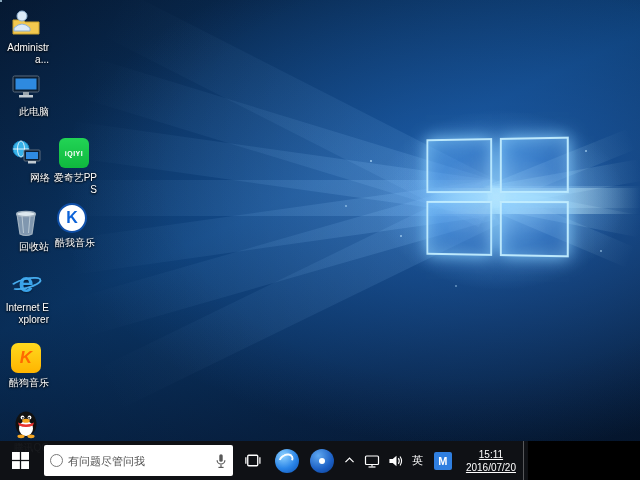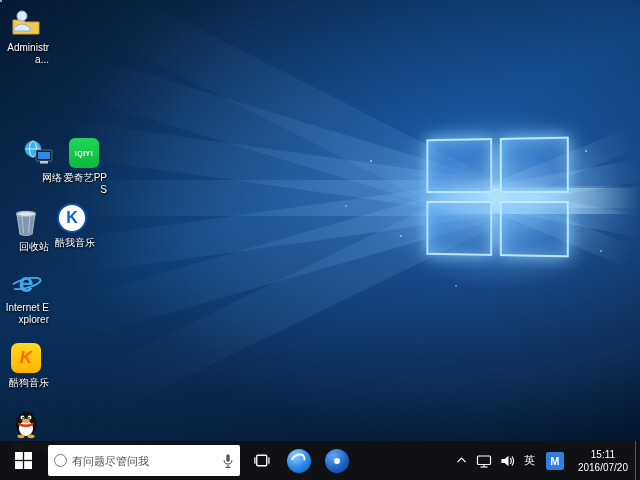--- a/index.html
+++ b/index.html
@@ -55,21 +55,21 @@
   .kuwo { width:30px; height:30px; border-radius:7px; background:linear-gradient(180deg,#ffd91e,#ffb400);
     display:flex; align-items:center; justify-content:center; }
   .kuwo span { color:#ff6a00; font-weight:bold; font-size:17px; font-style:italic; }
   .iewrap { position:relative; width:34px; height:34px; display:flex; align-items:center; justify-content:center; }
   .iewrap .e { color:#3aa3ea; font-size:27px; font-weight:bold; line-height:1;
     text-shadow:0 1px 2px rgba(0,0,0,.4); }
   .iering { position:absolute; left:1px; top:12px; width:32px; height:11px; border:2px solid #45aaec;
     border-radius:50%; transform:rotate(-14deg); border-left-color:transparent; }
 
   
-  .taskbar { position:absolute; left:0; bottom:0; width:640px; height:39px;
+  .taskbar { position:absolute; left:0; bottom:0; width:528px; height:39px;
     background:rgba(16,18,22,.97); display:flex; align-items:stretch; z-index:5; }
   .taskbar button { background:transparent; border:none; color:#fff; cursor:pointer; }
   .start { width:46px; display:flex; align-items:center; justify-content:center; }
   .searchbox { width:192px; margin:4px 2px; background:#fff; border-radius:2px;
     display:flex; align-items:center; padding:0 6px; gap:5px; }
   .cortana-ring { width:13px; height:13px; border:1.5px solid #7a7a7a; border-radius:50%; flex:none; }
   .searchbox input { flex:1; min-width:0; border:none; outline:none; font-size:11px; color:#333;
     font-family:inherit; background:transparent; }
   .searchbox input::placeholder { color:#4d4d4d; opacity:1; }
   .tbtn { width:38px; display:flex; align-items:center; justify-content:center; }
@@ -78,21 +78,21 @@
   .task-circle .swirl { left:3px; top:5px; width:16px; height:12px; border-width:2.5px; }
   .task-circle.dark { background:radial-gradient(circle at 35% 28%, #5fa8f0, #1b5fc4 60%, #0a3c8c); }
   .dot { position:absolute; left:9px; top:9px; width:6px; height:6px; border-radius:50%; background:#fff; }
   .spacer { flex:1; }
   .tray { display:flex; align-items:stretch; }
   .tray button { display:flex; align-items:center; justify-content:center; padding:0 4px; }
   .lang { font-size:11px; }
   .ime { margin:10px 3px; }
   .ime span { display:flex; align-items:center; justify-content:center; width:18px; height:18px;
     background:#2f7fe0; color:#fff; font-size:11px; font-weight:bold; border-radius:2px; }
-  .clock { flex-direction:column; line-height:13px; font-size:10px; padding:0 7px !important; }
+  .clock { flex-direction:column; line-height:13px; font-size:10px; padding:0 7px !important;text-decoration:underline; }
   .showdesk { width:5px; border-left:1px solid rgba(255,255,255,.3) !important; padding:0 !important; }
 </style>
 </head>
 <body>
 
 <div class="screen">
 
   <div class="wallpaper">
     <div class="beam beamL" style="transform:rotate(-26deg);height:46px;opacity:.55"></div>
     <div class="beam beamL" style="transform:rotate(-16deg);height:40px;opacity:.7"></div>
@@ -122,22 +122,33 @@
     <div class="art">
       <svg width="32" height="32" viewBox="0 0 32 32">
         <path d="M3,13 h10 l2,2 h14 v12 h-26 z" fill="#f3c94f" stroke="#caa22e" stroke-width="1"></path>
         <circle cx="12" cy="9" r="5" fill="#dcebf8" stroke="#8fb0cf" stroke-width="1"></circle>
         <path d="M4,21 q8,-8 16,0 l0,3 h-16 z" fill="#dcebf8" stroke="#8fb0cf" stroke-width="1"></path>
       </svg>
     </div>
     <div class="dlabel">Administra...</div>
   </div>
 
-
-  <div class="dicon" style="left:16px;top:136px">
+  <div class="dicon" style="left:3px;top:70px">
+    <div class="art">
+      <svg width="32" height="32" viewBox="0 0 32 32">
+        <rect x="3" y="5" width="26" height="16" rx="1.5" fill="#0c1f33" stroke="#5a6b7c" stroke-width="1"></rect>
+        <rect x="5.5" y="7.5" width="21" height="11" fill="#2e8ae0"></rect>
+        <rect x="13" y="21" width="6" height="3" fill="#9aa5ad"></rect>
+        <rect x="9" y="24" width="14" height="2.5" fill="#c3ccd2"></rect>
+      </svg>
+    </div>
+    <div class="dlabel">此电脑</div>
+  </div>
+
+  <div class="dicon" style="left:4px;top:136px">
     <div class="art">
       <svg width="32" height="32" viewBox="0 0 32 32">
         <circle cx="10" cy="12" r="8" fill="#38b2e8" stroke="#1a84bd" stroke-width="1"></circle>
         <ellipse cx="10" cy="12" rx="3.5" ry="8" fill="none" stroke="rgba(255,255,255,.8)" stroke-width="1"></ellipse>
         <line x1="2" y1="12" x2="18" y2="12" stroke="rgba(255,255,255,.8)" stroke-width="1"></line>
         <rect x="13" y="13" width="16" height="11" rx="1" fill="#0c1f33" stroke="#5a6b7c" stroke-width="1"></rect>
         <rect x="15" y="15" width="12" height="7" fill="#2e8ae0"></rect>
         <rect x="17" y="24" width="8" height="2.5" fill="#c3ccd2"></rect>
       </svg>
     </div>
@@ -188,21 +199,21 @@
         <path d="M8,15.5 Q16,19.5 24,15.5 L23,18.5 Q16,21.5 9,18.5 Z" fill="#e8322e"></path>
         <ellipse cx="11" cy="29.3" rx="3.6" ry="1.9" fill="#f5a623"></ellipse>
         <ellipse cx="21" cy="29.3" rx="3.6" ry="1.9" fill="#f5a623"></ellipse>
       </svg>
     </div>
     <div class="dlabel">腾讯QQ</div>
   </div>
 
 
 
-  <div class="dicon" style="left:61px;top:136px">
+  <div class="dicon" style="left:51px;top:136px">
     <div class="art">
       <div class="iqiyi">
           <span>iQIYI</span>
         </div>
     </div>
     <div class="dlabel">爱奇艺PPS</div>
   </div>
 
   <div class="dicon" style="left:49px;top:201px">
     <div class="art">

